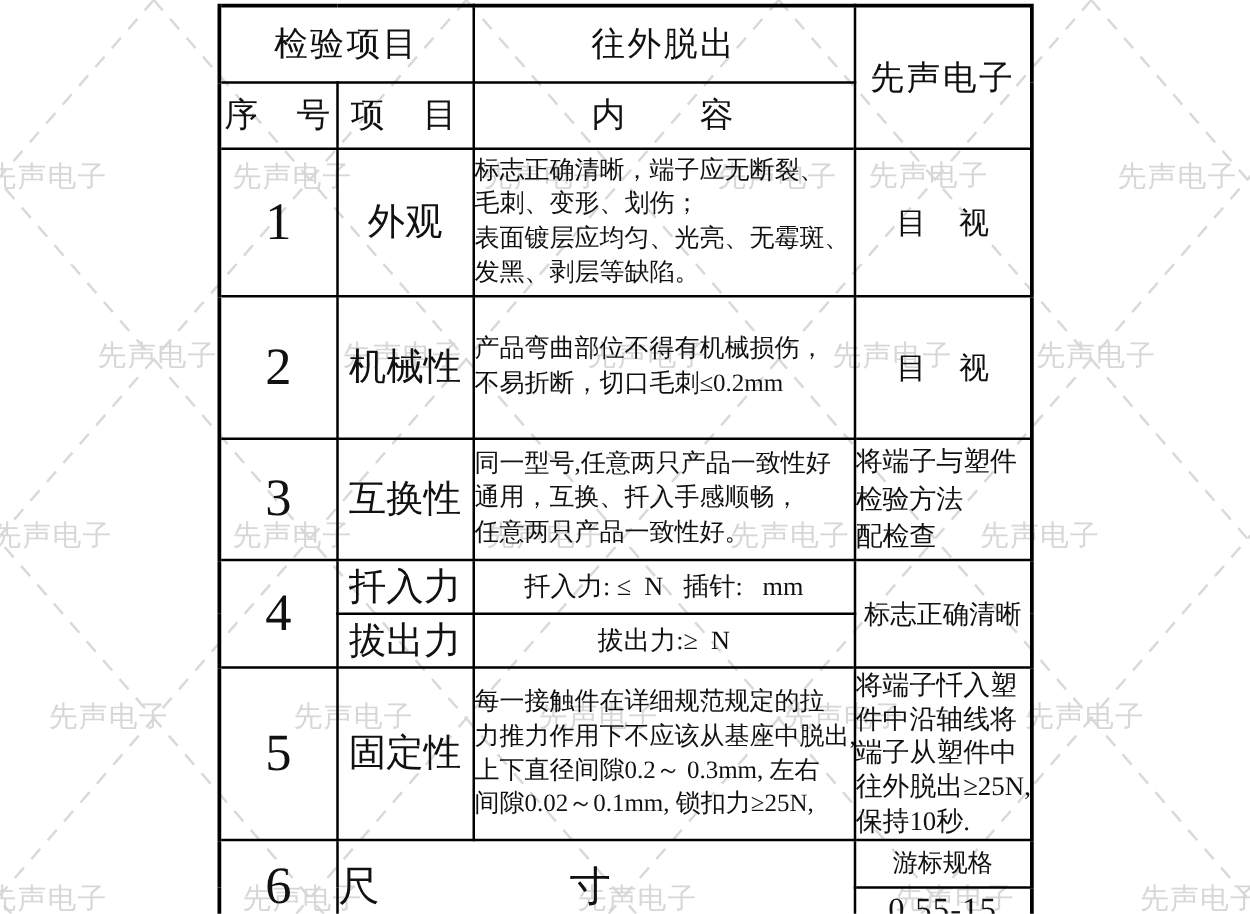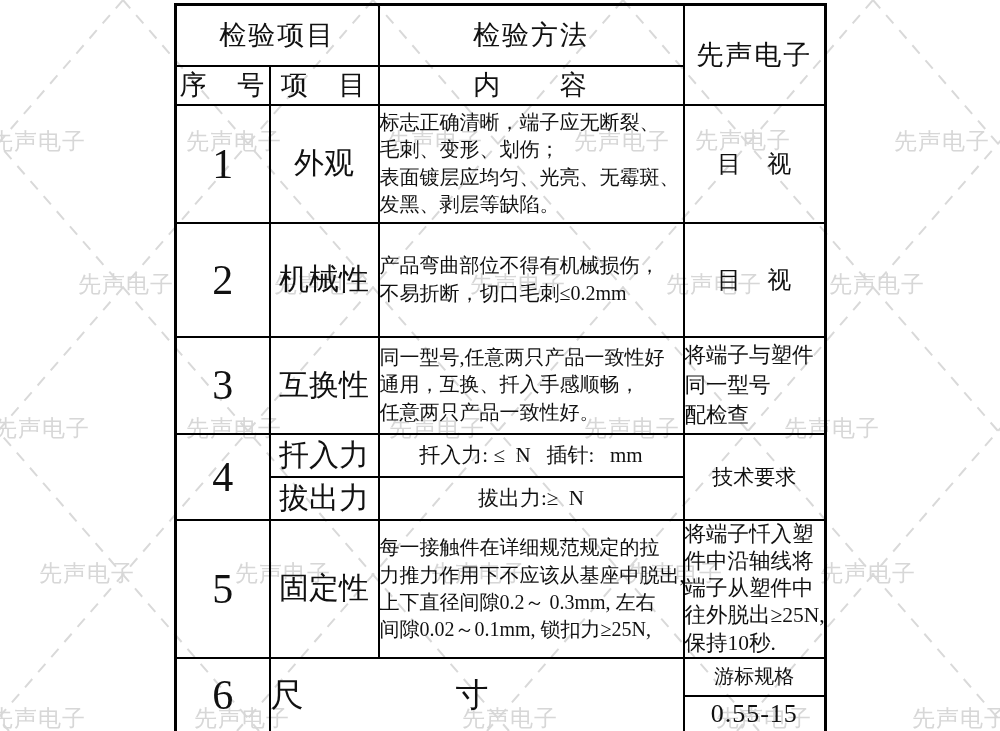--- a/index.html
+++ b/index.html
@@ -122,24 +122,24 @@
   <table id="spec-table">
     <colgroup>
       <col style="width:94px">
         <col style="width:109px">
         <col style="width:305px">
         <col style="width:142px">
     </colgroup>
     <tbody>
         <tr style="height:61px">
       <th colspan="2" class="h-cell outerL">检验项目</th>
-      <th class="h-cell">检验方法</th>
+      <th class="h-cell">往外脱出</th>
       <th rowspan="2" class="h-cell outerR">先声电子</th>
     </tr>
-    <tr style="height:39px">
+    <tr style="height:53px">
       <th class="h-cell sp1 outerL">序 号</th>
       <th class="h-cell sp1">项 目</th>
       <th class="h-cell sp2">内  容</th>
     </tr>
 
     <tr style="height:118px">
       <td class="c-num outerL">1</td>
       <td class="c-item">外观</td>
       <td class="c-content">标志正确清晰，端子应无断裂、
 毛刺、变形、划伤；
@@ -156,29 +156,29 @@
       <td class="m-visual outerR">目 视</td>
     </tr>
 
     <tr style="height:97px">
       <td class="c-num outerL">3</td>
       <td class="c-item">互换性</td>
       <td class="c-content">同一型号,任意两只产品一致性好
 通用，互换、扦入手感顺畅，
 任意两只产品一致性好。</td>
       <td class="m-left m3 outerR">将端子与塑件
-同一型号
+检验方法
 配检查</td>
     </tr>
 
     <tr style="height:40px">
       <td rowspan="2" class="c-num outerL">4</td>
       <td class="c-item">扦入力</td>
       <td class="r4c">扦入力: ≤  N   插针:   mm</td>
-      <td rowspan="2" class="m-center outerR">技术要求</td>
+      <td rowspan="2" class="m-center outerR">标志正确清晰</td>
     </tr>
     <tr style="height:42px">
       <td class="c-item">拔出力</td>
       <td class="r4c">拔出力:≥  N</td>
     </tr>
 
     <tr style="height:133px">
       <td class="c-num outerL">5</td>
       <td class="c-item">固定性</td>
       <td class="c-content">每一接触件在详细规范规定的拉

